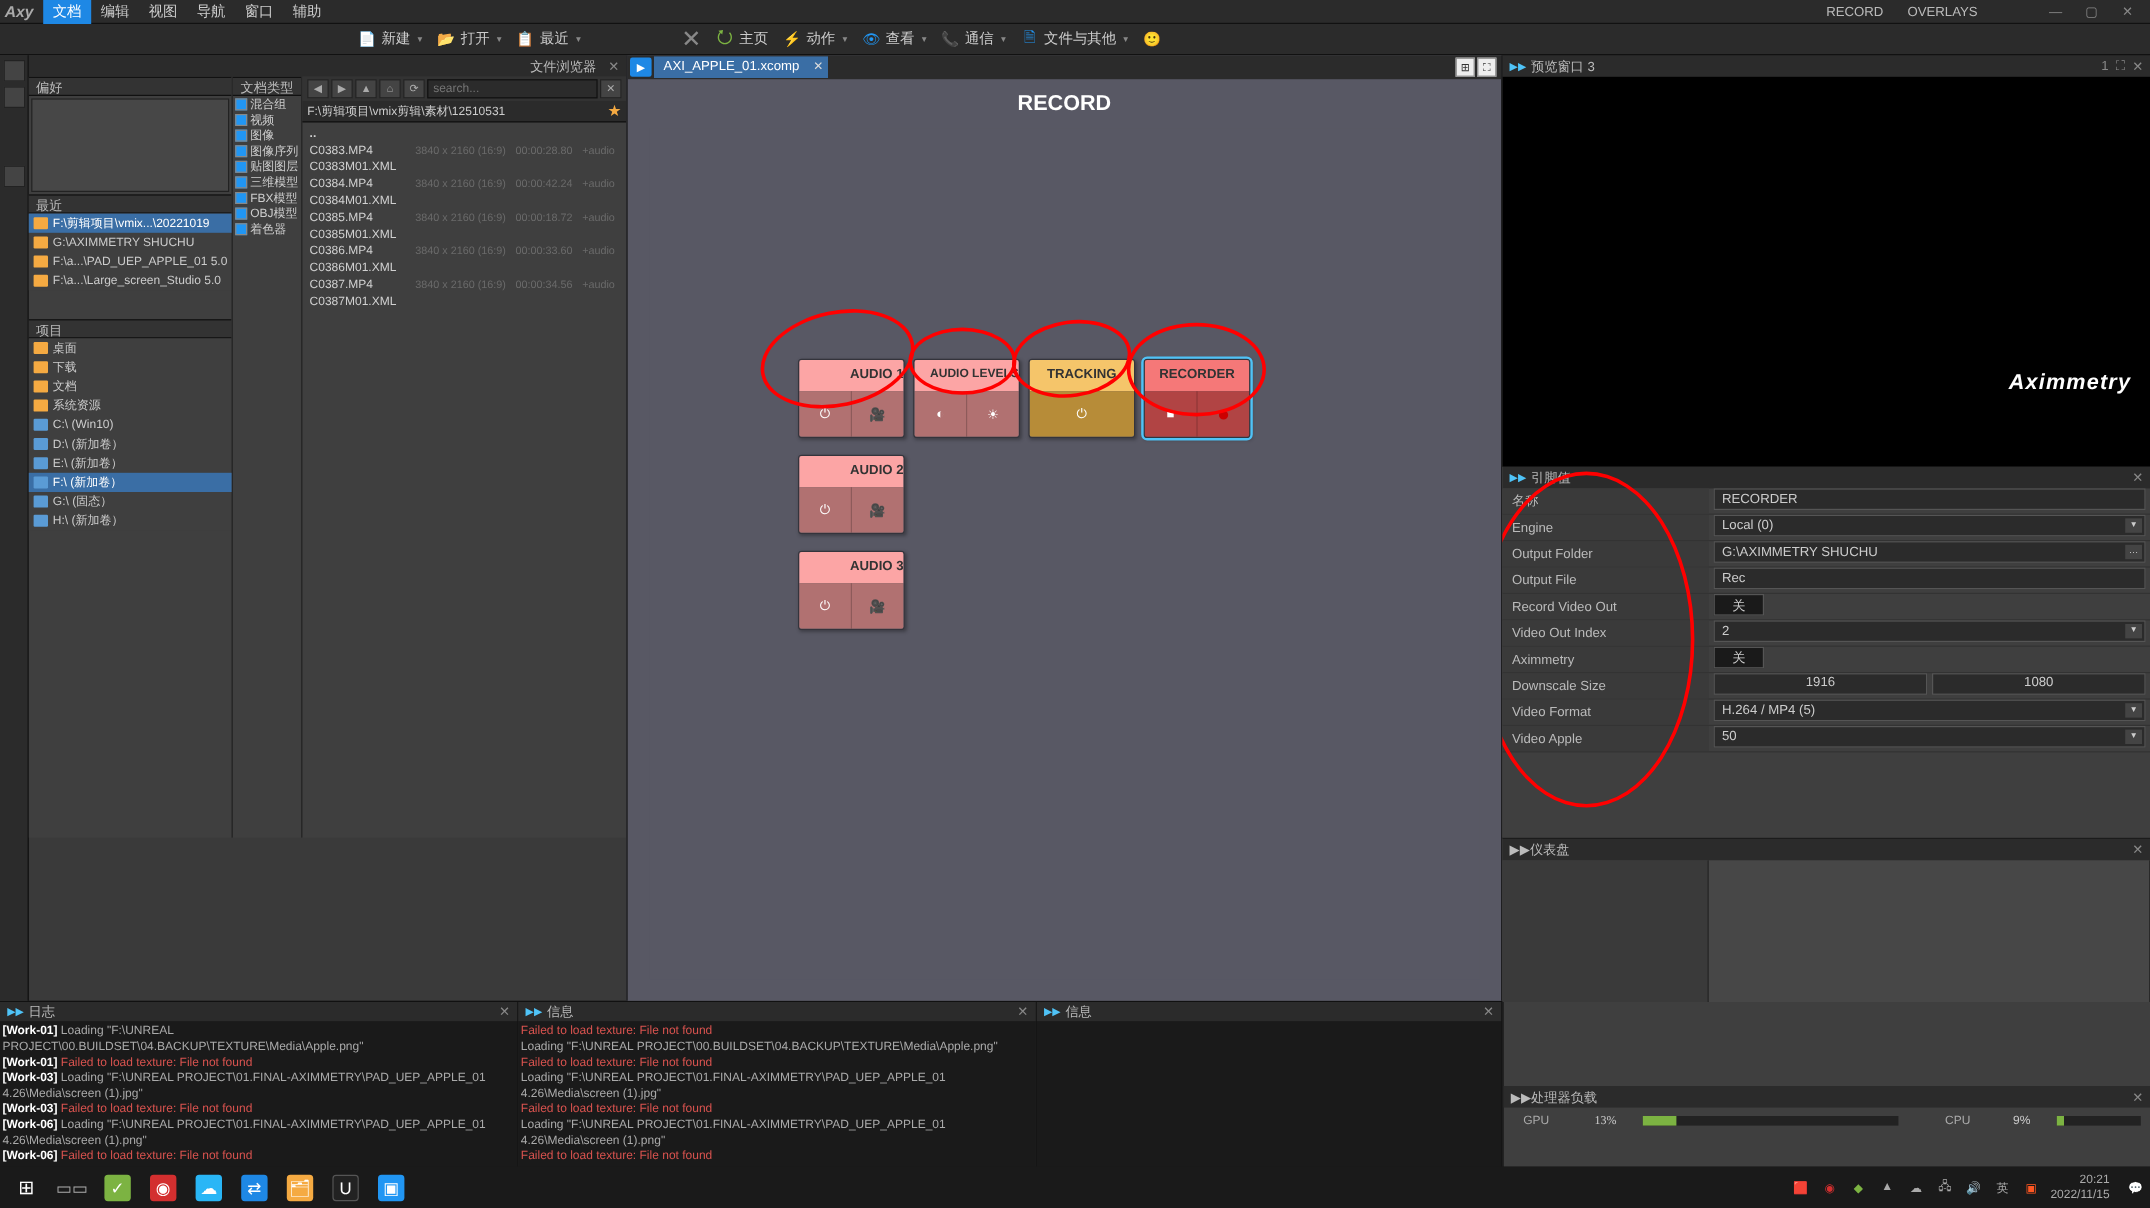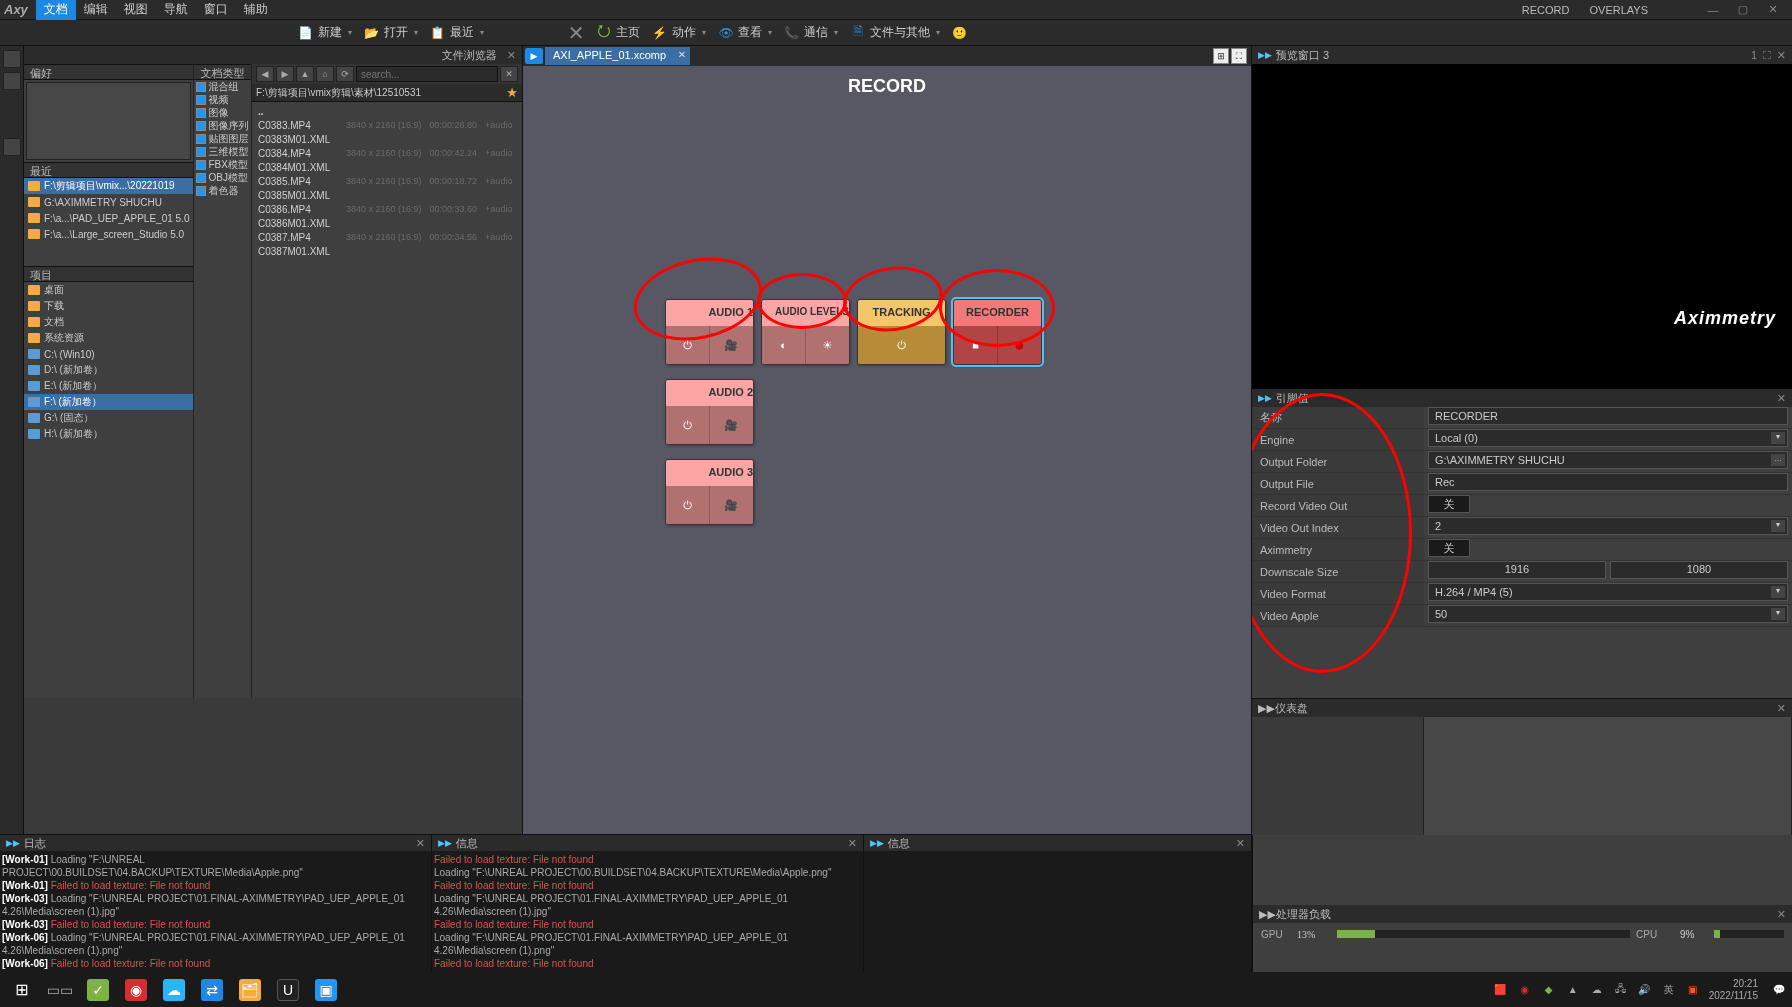--- a/index.html
+++ b/index.html
@@ -125,21 +125,21 @@
 .log-panel .lhdr .close-x { margin-left:auto; color:#888; cursor:pointer; }
 .log-body { flex:1; overflow:auto; background:#1a1a1a; font-family:Consolas,monospace; font-size:10px; padding:2px; line-height:13px; }
 .log-body .lrow .tag { color:#fff; font-weight:bold; }
 .log-body .lrow .msg { color:#aaa; }
 .log-body .lrow .err { color:#d9534f; }
 
 
 .perf-panel { width:540px; background:#3f3f3f; border-left:1px solid #111; display:flex; flex-direction:column; }
 .perf-panel .phdr2 { height:18px; background:#2b2b2b; color:#bbb; font-size:11px; padding:1px 6px; display:flex;align-items:center; }
 .perf-body { padding:4px 8px; font-size:10px; }
-.perf-row { display:flex; align-items:center; height:14px; gap:6px; }
+.perf-row { display:flex; align-items:center; height:14px; gap:22px;text-align:right; }
 .perf-row .plabel { width:30px; color:#aaa; }
 .perf-row .pnum { width:34px; color:#ccc;font-family:Liberation Serif, serif; }
 .perf-row .pbar { flex:1; height:8px; background:#222; position:relative; }
 .perf-row .pbar .fill { position:absolute; left:0; top:0; height:100%; background:#7cb342; }
 .perf-row .plabel2 { width:38px; color:#aaa; }
 .perf-row .pnum2 { width:28px; color:#ccc; }
 .perf-row .pbar2 { width:70px; height:8px; background:#222; position:relative; }
 .perf-row .pbar2 .fill { position:absolute; left:0; top:0; height:100%; background:#7cb342; }
 
 

